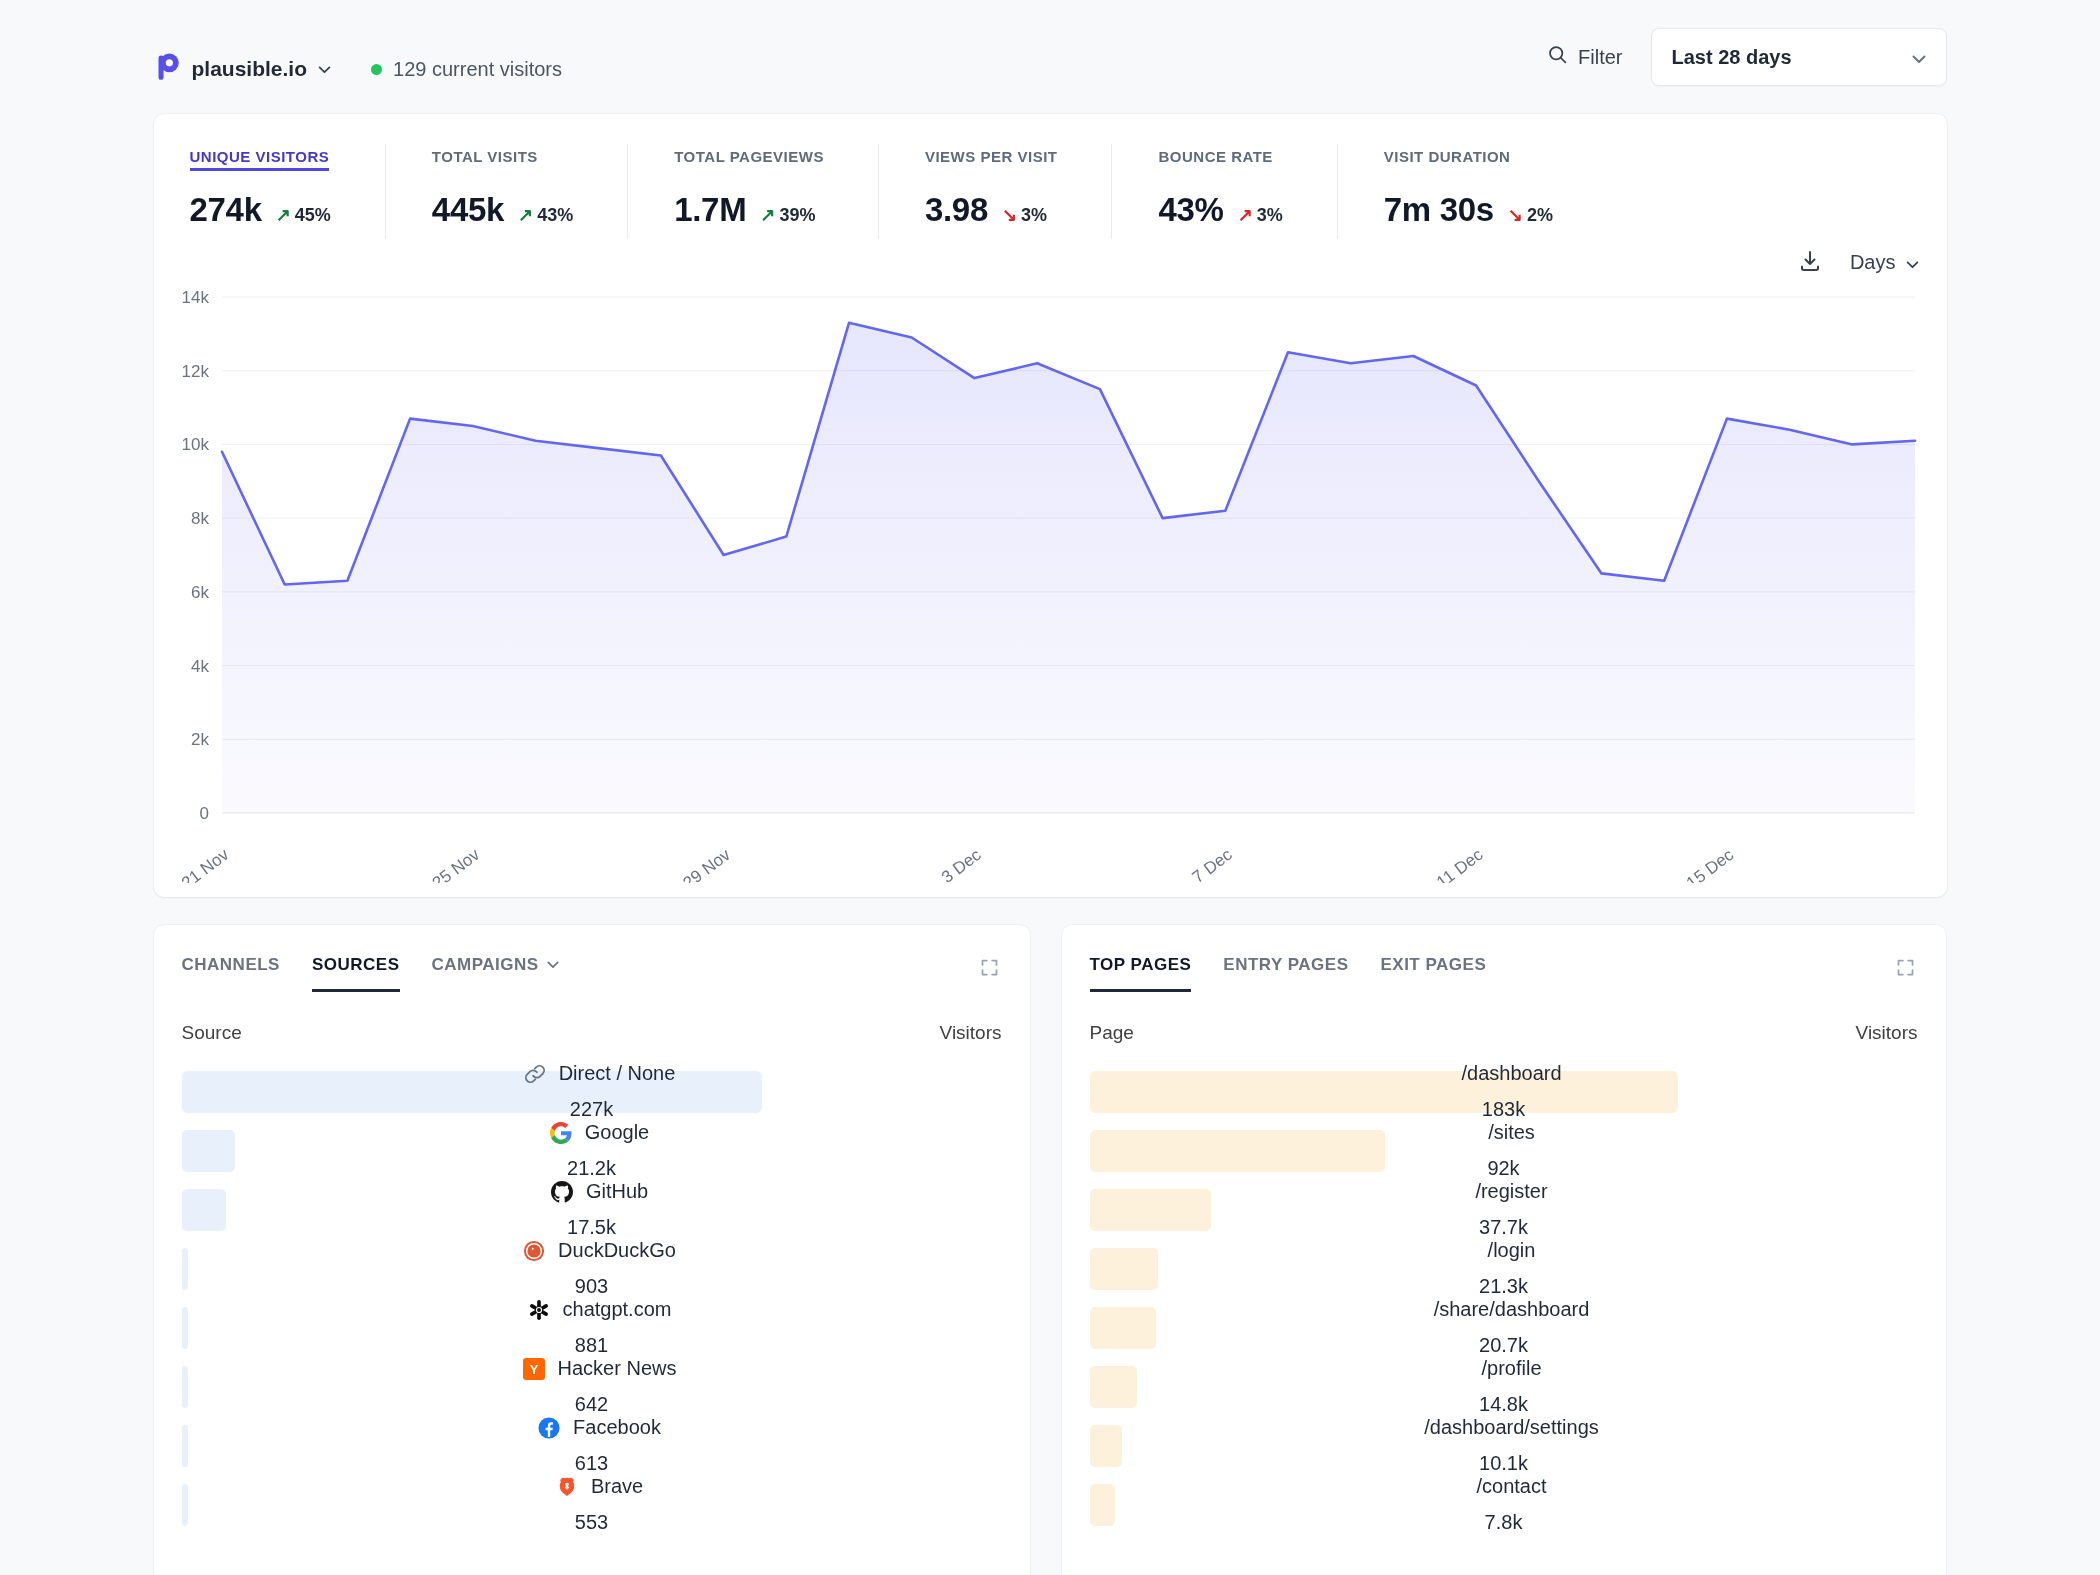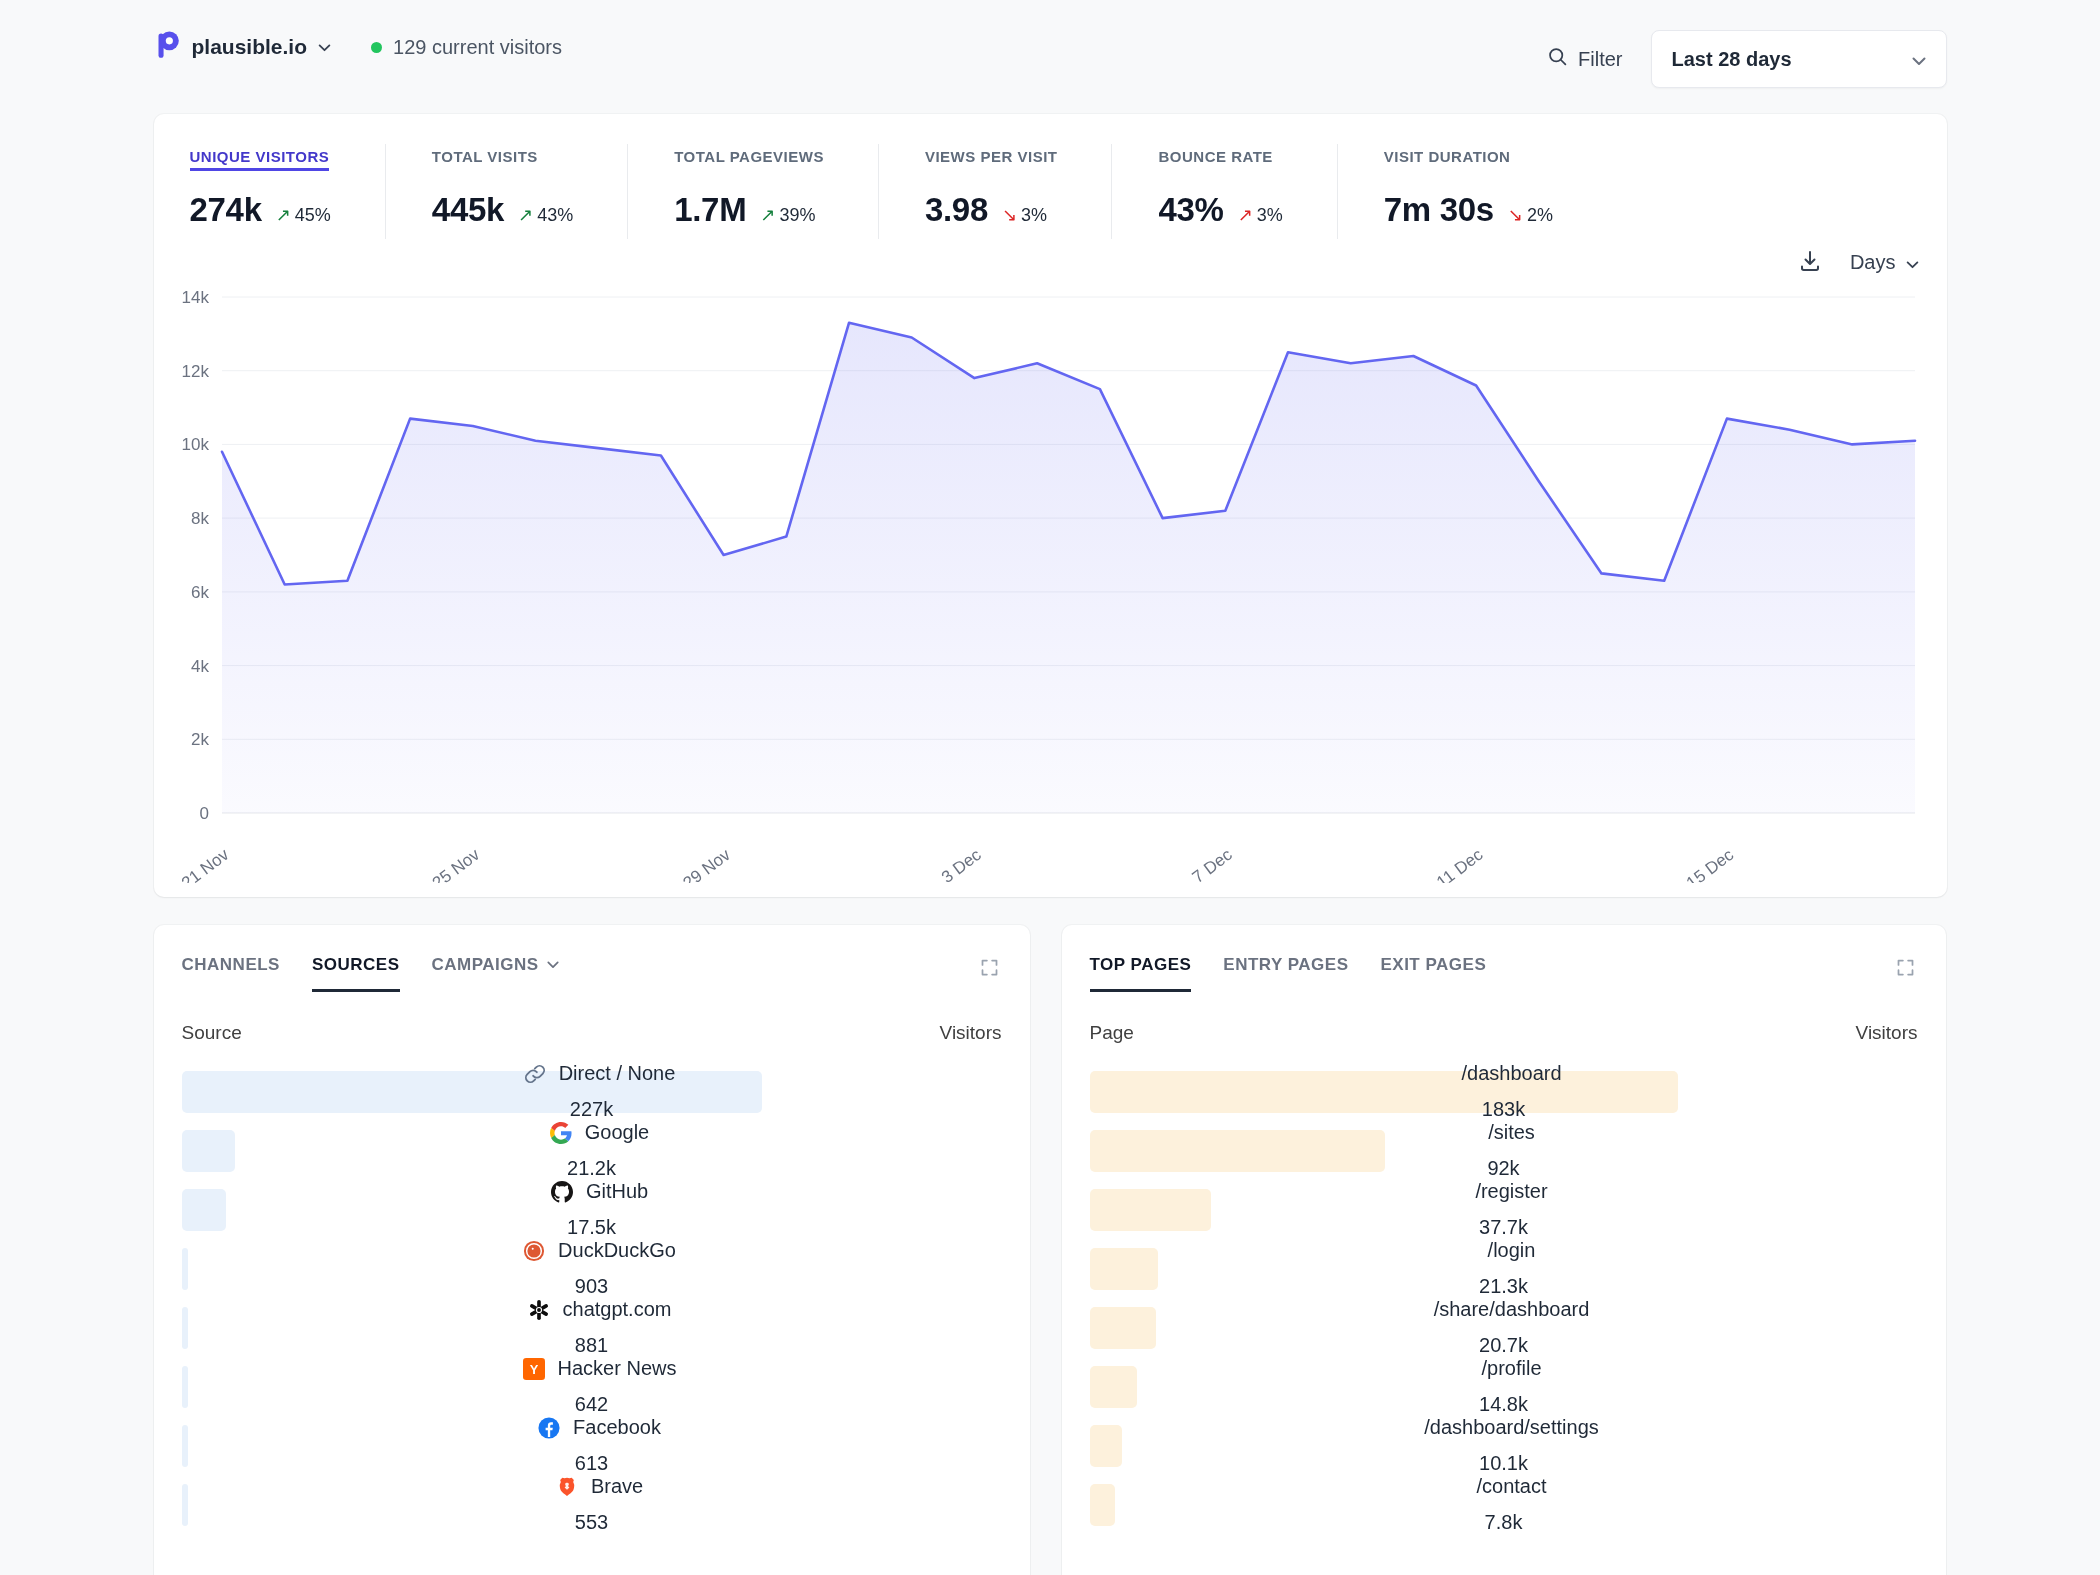--- a/index.html
+++ b/index.html
@@ -5,21 +5,21 @@
   * { box-sizing: border-box; margin: 0; padding: 0; }
   html,body { width: 2100px; height: 1575px; overflow: hidden; }
   body {
     background: #f8f9fa;
     font-family: "Liberation Sans", sans-serif;
     color: #1f2937;
   }
   .container { width: 1793px; margin: 0 auto; padding-top: 30px; }
 
   
-  header { display: flex; justify-content: space-between; align-items: flex-start; height: 56px; }
+  header { display: flex; justify-content: space-between; align-items: flex-end; height: 56px; }
   .header-left { display: flex; align-items: center; gap: 40px; }
   .site-switcher { display: flex; align-items: center; gap: 11px; cursor: pointer; }
   .site-name { font-size: 21px; font-weight: 700; color: #1f2937; }
   .current-visitors { display: flex; align-items: center; gap: 11px; font-size: 20px; color: #4b5563; cursor: pointer; }
   .dot { width: 11px; height: 11px; border-radius: 50%; background: #22c55e; }
   .header-right { display: flex; align-items: center; gap: 28px; }
   .filter-btn { display: flex; align-items: center; gap: 10px; font-size: 20px; color: #374151;
     background: none; border: none; font-family: inherit; cursor: pointer; font-weight: 500; }
   .date-select { display: flex; align-items: center; justify-content: space-between; gap: 12px;
     background: #fff; border: 1px solid #e7e9ee; border-radius: 8px; padding: 0 20px; height: 58px;
@@ -33,21 +33,21 @@
 
   
   .stats-row { display: flex; align-items: flex-end; }
   .stat { padding: 4px 54px 10px 46px; border-left: 1px solid #e9ebee; cursor: pointer; }
   .stat:first-child { border-left: none; padding-left: 8px; }
   .stat-label { display: inline-block; font-size: 15px; font-weight: 700; letter-spacing: .5px;
     color: #5f6b7b; white-space: nowrap; padding-bottom: 3px; border-bottom: 3px solid transparent; }
   .stat.active .stat-label { color: #4338ca; border-bottom-color: #4f46e5; }
   .stat-value-row { display: flex; align-items: baseline; gap: 14px; margin-top: 20px; }
   .stat-value { font-size: 33px; font-weight: 700; color: #111827; letter-spacing: -0.3px; white-space: nowrap; }
-  .delta { font-size: 18px; font-weight: 400; color: #1f2937; white-space: nowrap; }
+  .delta { font-size: 18px; font-weight: 700; color: #1f2937; white-space: nowrap; }
   .delta .arrow { font-size: 18px; margin-right: 4px; }
   .arrow.good { color: #15803d; }
   .arrow.bad  { color: #dc2626; }
 
   .chart-controls { display: flex; justify-content: flex-end; align-items: center; gap: 26px; height: 42px; margin-top: 2px; }
   .icon-btn { background: none; border: none; cursor: pointer; display: flex; align-items: center; padding: 2px; }
   .interval-btn { display: flex; align-items: center; gap: 10px; font-size: 20px; color: #374151;
     background: none; border: none; font-family: inherit; cursor: pointer; font-weight: 500; }
   #chart svg { display: block; }
 

